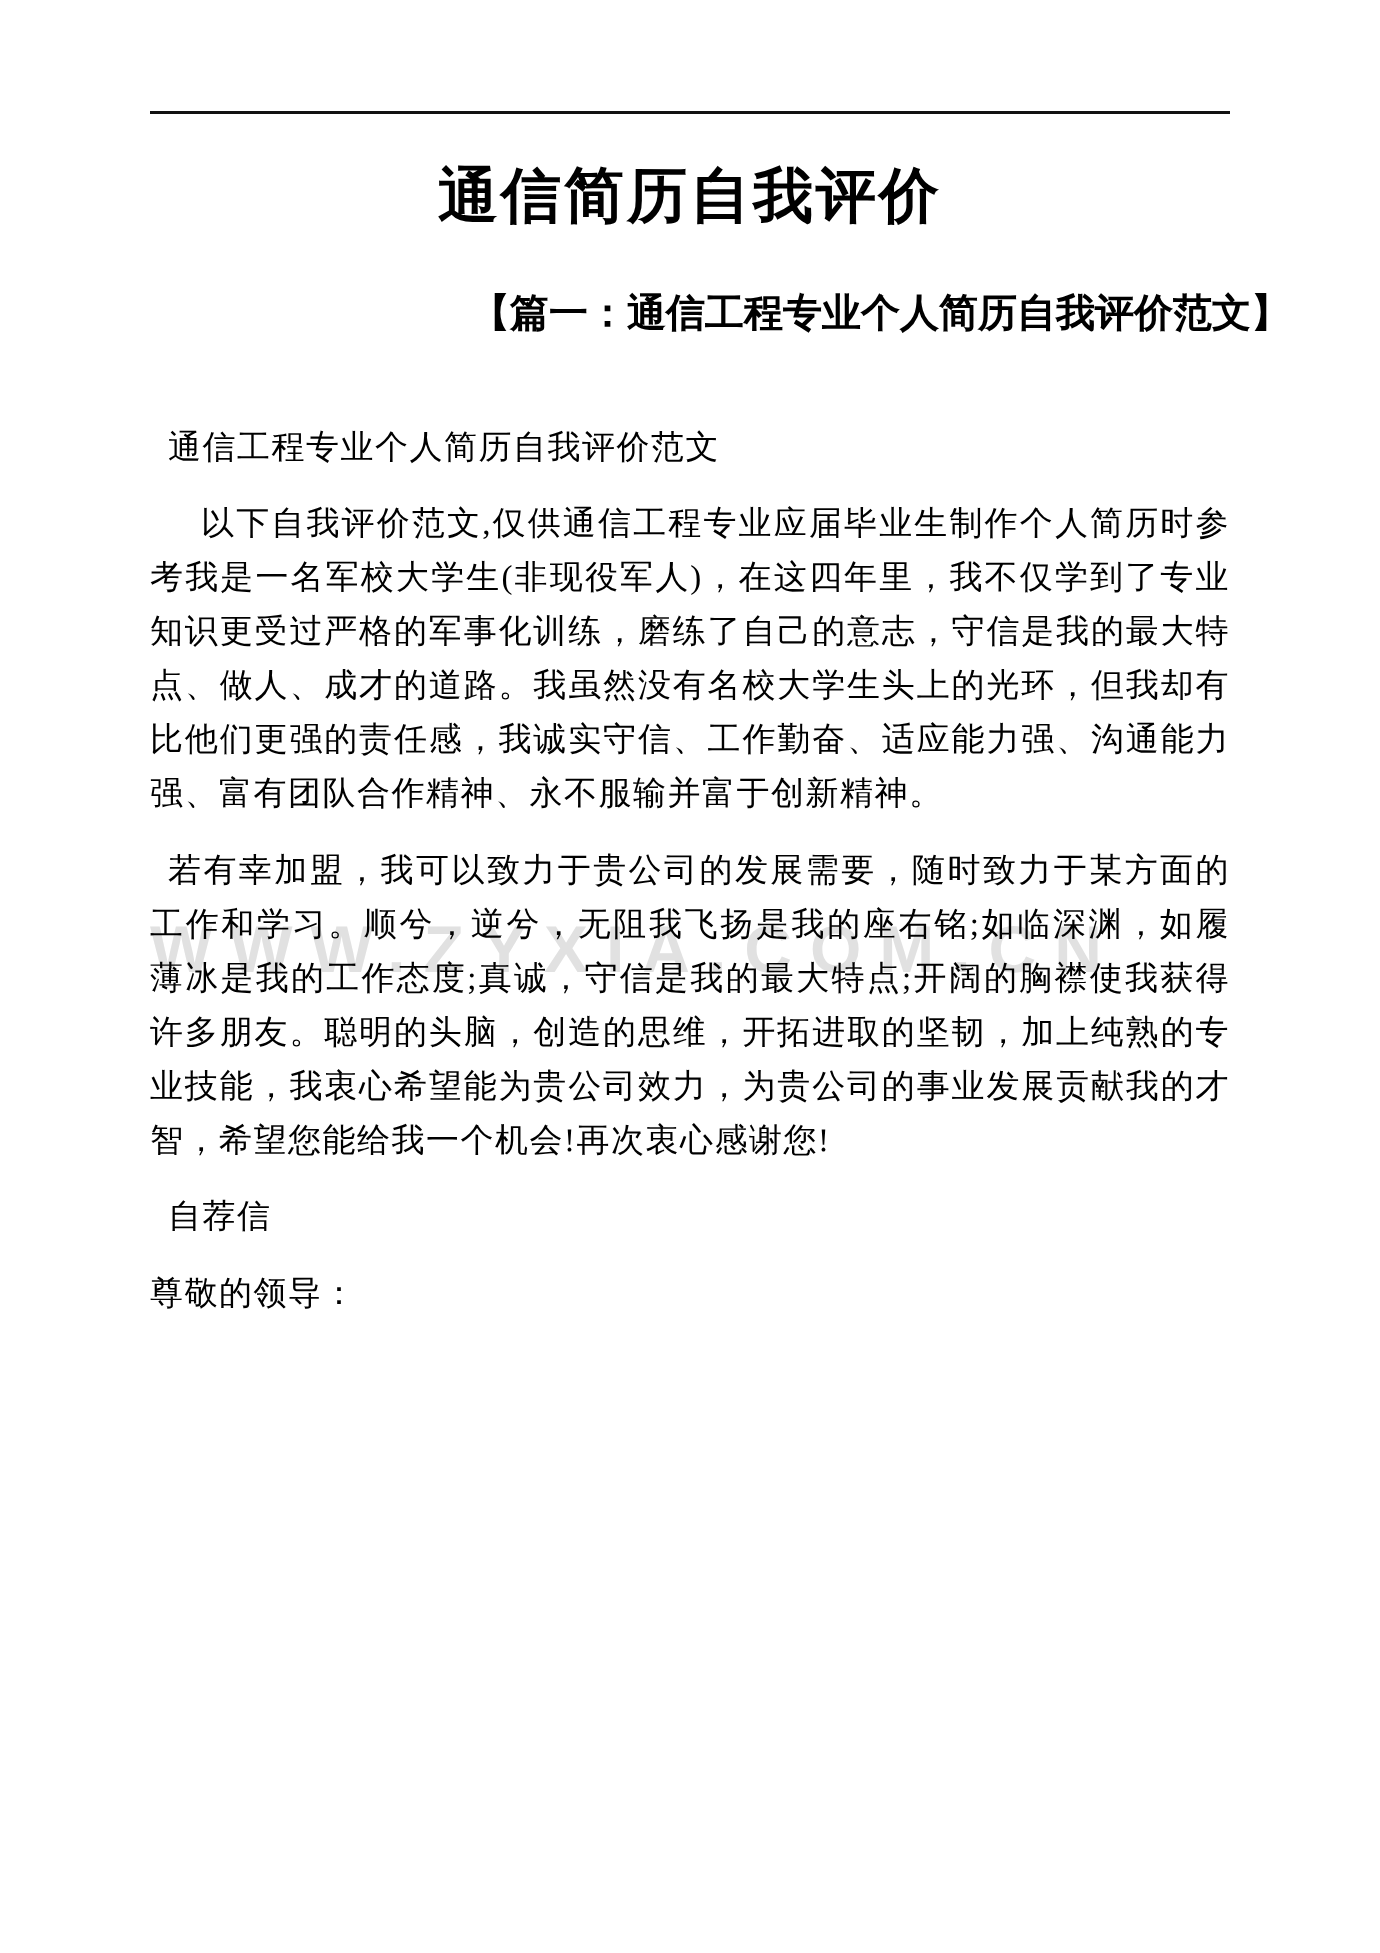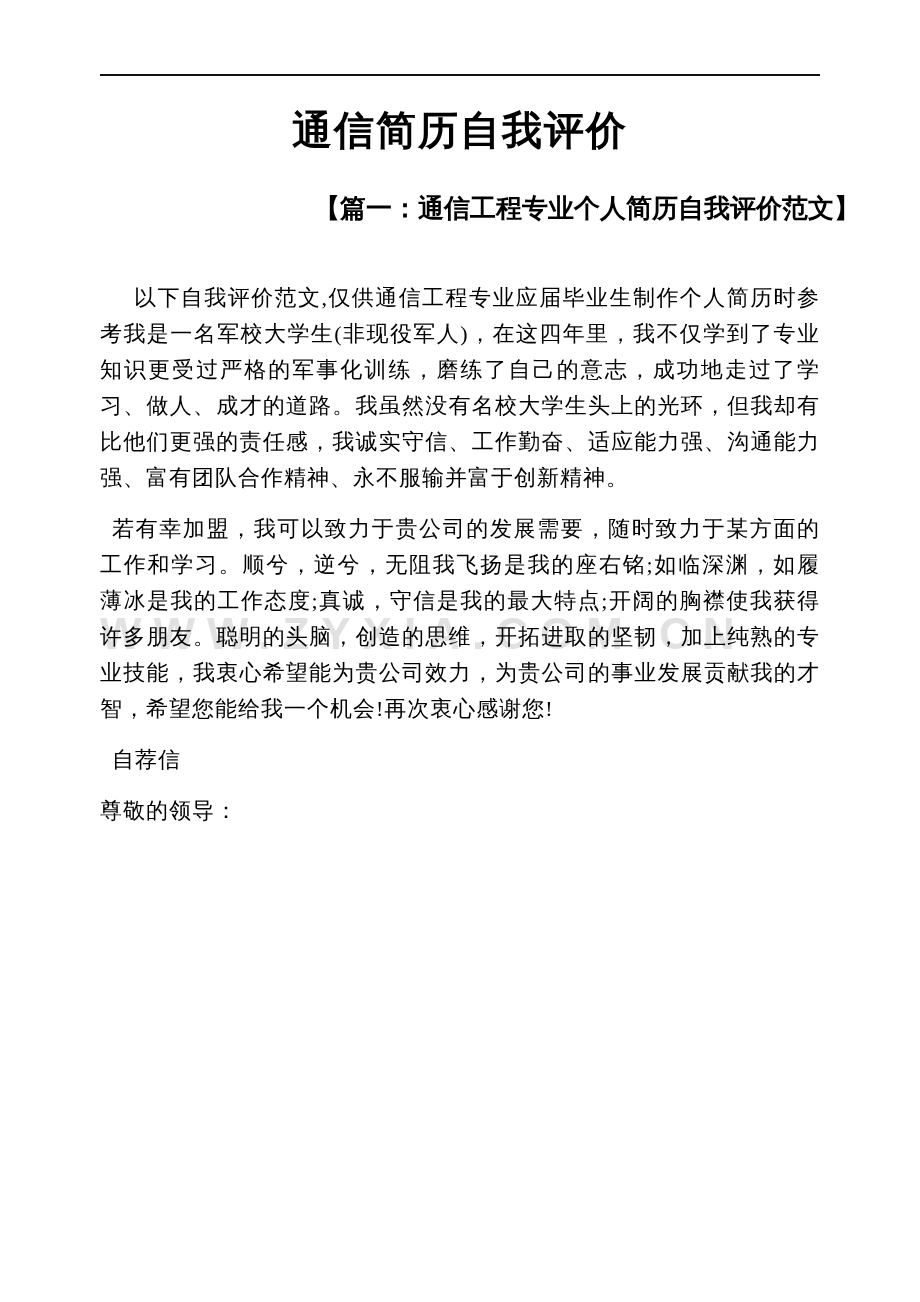--- a/index.html
+++ b/index.html
@@ -77,22 +77,23 @@
 
   <hr class="header-rule">
 
   <h1 class="doc-title">通信简历自我评价</h1>
 
   <h2 class="section-heading">【篇一：通信工程专业个人简历自我评价范文】</h2>
 
   <div class="watermark">WWW.ZYXIA.COM.CN</div>
 
   <div class="body-text">
+    <p class="ind-s">通信工程专业个人简历自我评价范文</p>
 
-    <p class="ind-l">以下自我评价范文,仅供通信工程专业应届毕业生制作个人简历时参考我是一名军校大学生(非现役军人)，在这四年里，我不仅学到了专业知识更受过严格的军事化训练，磨练了自己的意志，成功地走过了学习、做人、成才的道路。我虽然没有名校大学生头上的光环，但我却有比他们更强的责任感，我诚实守信、工作勤奋、适应能力强、沟通能力强、富有团队合作精神、永不服输并富于创新精神。</p>
+    <p class="ind-l">以下自我评价范文,仅供通信工程专业应届毕业生制作个人简历时参考我是一名军校大学生(非现役军人)，在这四年里，我不仅学到了专业知识更受过严格的军事化训练，磨练了自己的意志，守信是我的最大特点、做人、成才的道路。我虽然没有名校大学生头上的光环，但我却有比他们更强的责任感，我诚实守信、工作勤奋、适应能力强、沟通能力强、富有团队合作精神、永不服输并富于创新精神。</p>
 
     <p class="ind-s">若有幸加盟，我可以致力于贵公司的发展需要，随时致力于某方面的工作和学习。顺兮，逆兮，无阻我飞扬是我的座右铭;如临深渊，如履薄冰是我的工作态度;真诚，守信是我的最大特点;开阔的胸襟使我获得许多朋友。聪明的头脑，创造的思维，开拓进取的坚韧，加上纯熟的专业技能，我衷心希望能为贵公司效力，为贵公司的事业发展贡献我的才智，希望您能给我一个机会!再次衷心感谢您!</p>
 
     <p class="ind-s">自荐信</p>
 
     <p class="ind-0">尊敬的领导：</p>
 
 
   </div>
 

